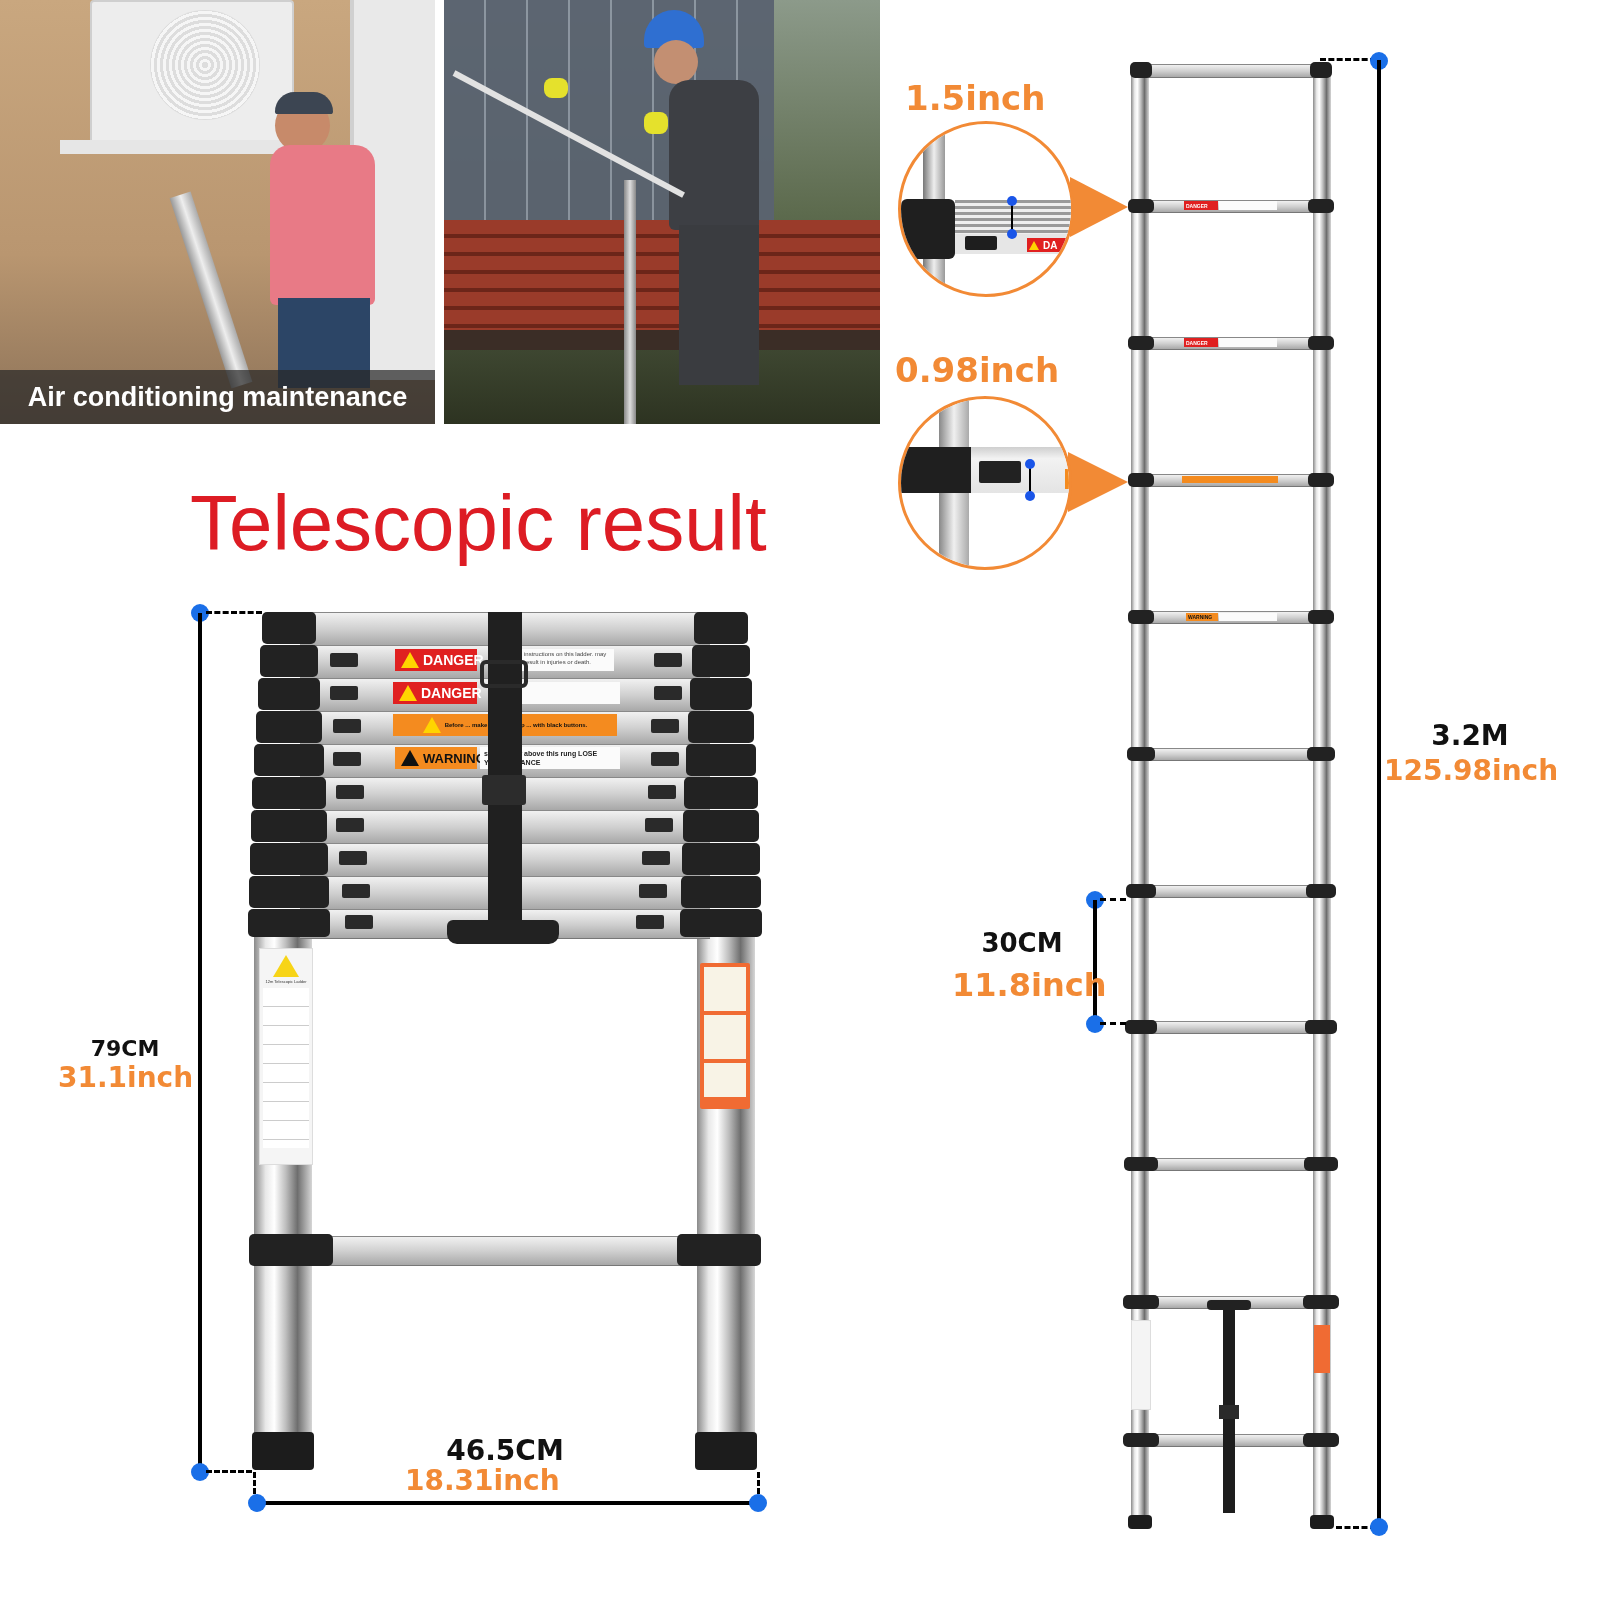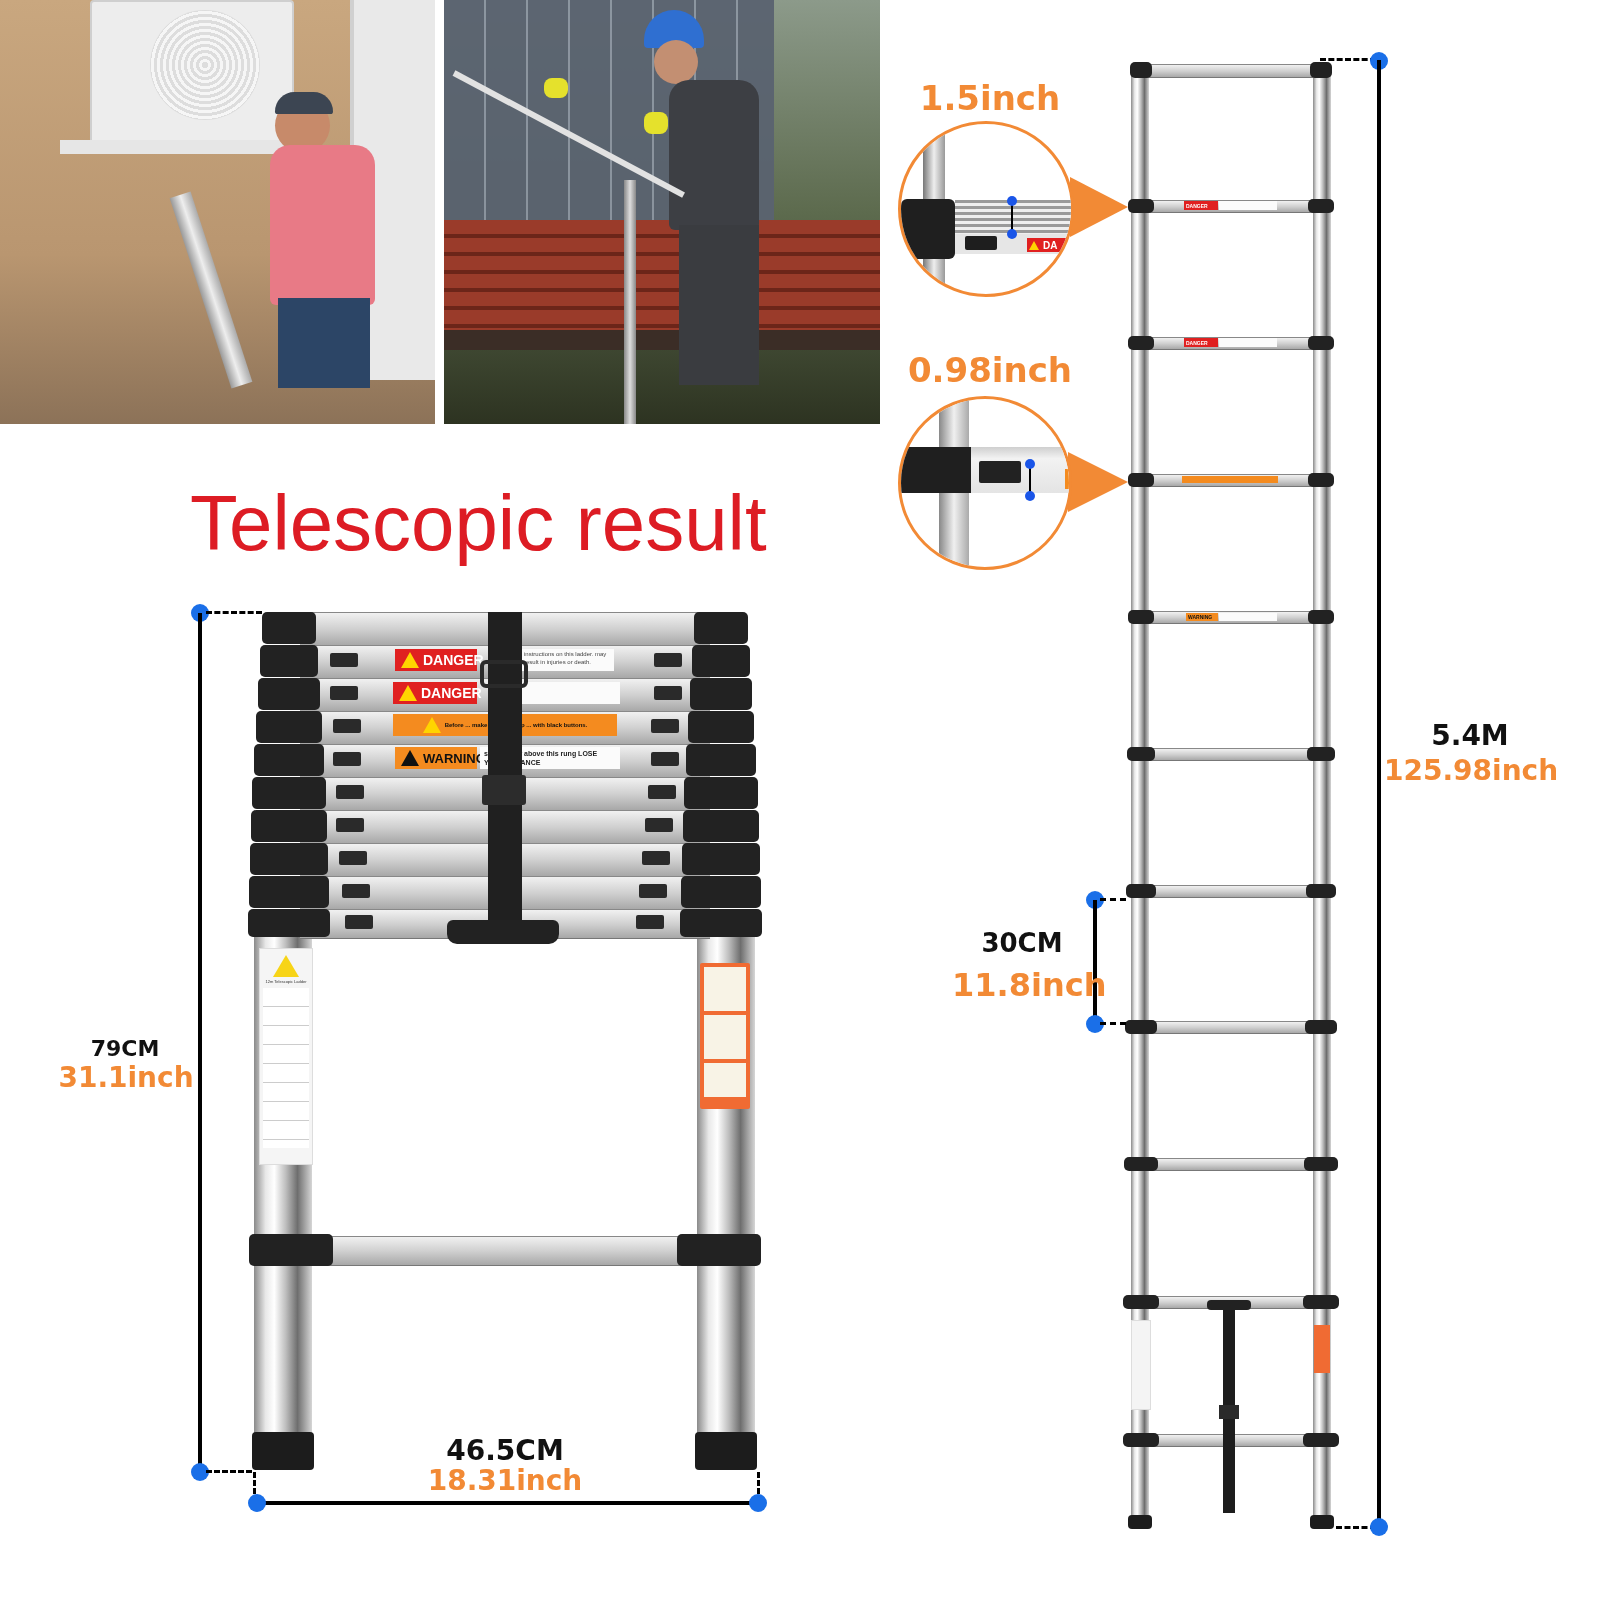--- a/index.html
+++ b/index.html
@@ -5,21 +5,21 @@
   html, body { margin:0; padding:0; }
   body { width:1600px; height:1600px; background:#ffffff; position:relative; overflow:hidden; font-family:"Liberation Sans", sans-serif; }
 
   
   .photo { position:absolute; overflow:hidden; }
   .photo-caption { position:absolute; left:0; right:0; bottom:0; height:54px; background:rgba(40,40,40,0.72); color:#fff; font-weight:bold; font-size:27px; display:flex; align-items:center; justify-content:center; font-family:"Liberation Sans", sans-serif; }
 
   .title { position:absolute; left:190px; top:478px; color:#dd1c24; font-size:78px; font-family:"Liberation Sans", sans-serif; white-space:nowrap; }
 
   .dim-black { color:#111; font-weight:bold; font-family:"DejaVu Sans", sans-serif; white-space:nowrap; position:absolute; text-align:center; }
-  .dim-orange { color:#f28a35; font-weight:bold; font-family:"DejaVu Sans", sans-serif; white-space:nowrap; position:absolute; text-align:center; }
+  .dim-orange { color:#f28a35; font-weight:bold; font-family:"DejaVu Sans", sans-serif; white-space:nowrap; position:absolute; }
 
   .dot { position:absolute; width:18px; height:18px; border-radius:50%; background:#1a6fe8; }
   .vline { position:absolute; width:4px; background:#000; }
   .hline { position:absolute; height:4px; background:#000; }
   .dash { position:absolute; border-top:3px dashed #000; height:0; }
 
   
   .rail { position:absolute; background:linear-gradient(90deg,#8a8a8a 0%,#e8e8e8 20%,#ffffff 35%,#bdbdbd 55%,#6e6e6e 75%,#d6d6d6 100%); }
   .rung { position:absolute; background:linear-gradient(180deg,#f1f1f1 0%,#d0d0d0 50%,#a8a8a8 100%); border-top:1px solid #888; border-bottom:1px solid #777; }
   .cap { position:absolute; background:#222; border-radius:5px; }
@@ -44,20 +44,21 @@
   <div style="position:absolute;left:60px;top:140px;width:260px;height:14px;background:#e6e6e6;"></div>
 
   <div style="position:absolute;left:350px;top:0;width:85px;height:380px;background:#e9e9e9;border-left:4px solid #d0d0d0;"></div>
 
   <div style="position:absolute;left:200px;top:190px;width:22px;height:200px;background:linear-gradient(90deg,#999,#eee,#aaa);transform:rotate(-18deg);"></div>
 
   <div style="position:absolute;left:275px;top:98px;width:55px;height:55px;border-radius:50%;background:#c78a6a;"></div>
   <div style="position:absolute;left:275px;top:92px;width:58px;height:22px;border-radius:30px 30px 4px 4px;background:#3c4552;"></div>
   <div style="position:absolute;left:270px;top:145px;width:105px;height:160px;border-radius:20px 20px 6px 6px;background:#e87a86;"></div>
   <div style="position:absolute;left:278px;top:298px;width:92px;height:90px;background:#2c4566;"></div>
+  <div class="photo-caption">Air conditioning maintenance</div>
 </div>
 
 <div class="photo" style="left:444px;top:0;width:436px;height:424px;background:linear-gradient(180deg,#8c9a8a 0%,#5d6b4e 50%,#2d3321 100%);">
 
   <div style="position:absolute;left:0;top:0;width:330px;height:230px;background:repeating-linear-gradient(90deg,#5a6370 0 40px,#8d96a2 40px 42px),linear-gradient(180deg,#6f7885,#3d444e);opacity:0.95;"></div>
 
   <div style="position:absolute;left:0;top:220px;width:436px;height:120px;background:repeating-linear-gradient(180deg,#9a3b2a 0 14px,#6c2519 14px 18px);"></div>
   <div style="position:absolute;left:0;top:330px;width:436px;height:20px;background:#3b2d26;"></div>
 
   <div style="position:absolute;left:180px;top:180px;width:12px;height:244px;background:linear-gradient(90deg,#888,#ddd,#888);"></div>
@@ -260,21 +261,21 @@
 
   <div class="foot" style="left:1128px;top:1515px;width:24px;height:14px;"></div>
   <div class="foot" style="left:1310px;top:1515px;width:24px;height:14px;"></div>
 </div>
 
 <div class="dash" style="left:1320px;top:58px;width:56px;"></div>
 <div class="dot" style="left:1370px;top:52px;"></div>
 <div class="vline" style="left:1377px;top:60px;height:1468px;"></div>
 <div class="dash" style="left:1336px;top:1526px;width:40px;"></div>
 <div class="dot" style="left:1370px;top:1518px;"></div>
-<div class="dim-black" style="left:1400px;top:719px;width:140px;font-size:28px;">5.4M</div>
+<div class="dim-black" style="left:1400px;top:719px;width:140px;font-size:28px;">3.2M</div>
 <div class="dim-orange" style="left:1384px;top:754px;width:172px;font-size:28px;">125.98inch</div>
 
 <div class="dot" style="left:1086px;top:891px;"></div>
 <div class="dash" style="left:1100px;top:898px;width:26px;"></div>
 <div class="vline" style="left:1093px;top:900px;height:123px;"></div>
 <div class="dot" style="left:1086px;top:1015px;"></div>
 <div class="dash" style="left:1100px;top:1022px;width:26px;"></div>
 <div class="dim-black" style="left:960px;top:928px;width:124px;font-size:26px;">30CM</div>
 <div class="dim-orange" style="left:952px;top:966px;width:140px;font-size:32px;">11.8inch</div>
 

